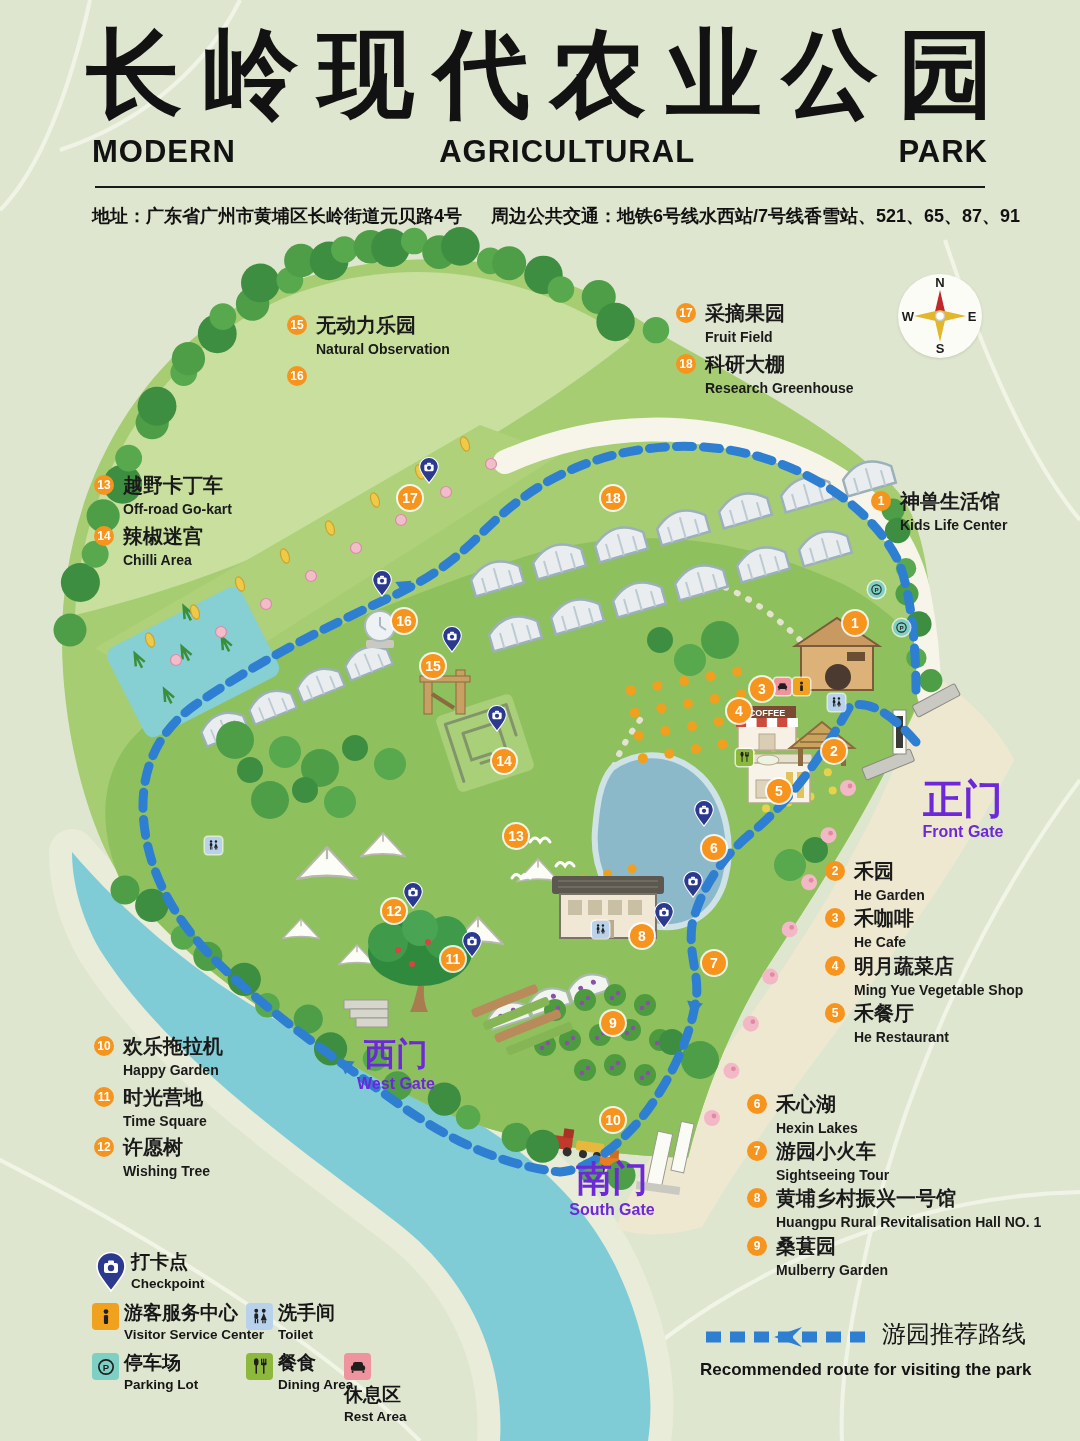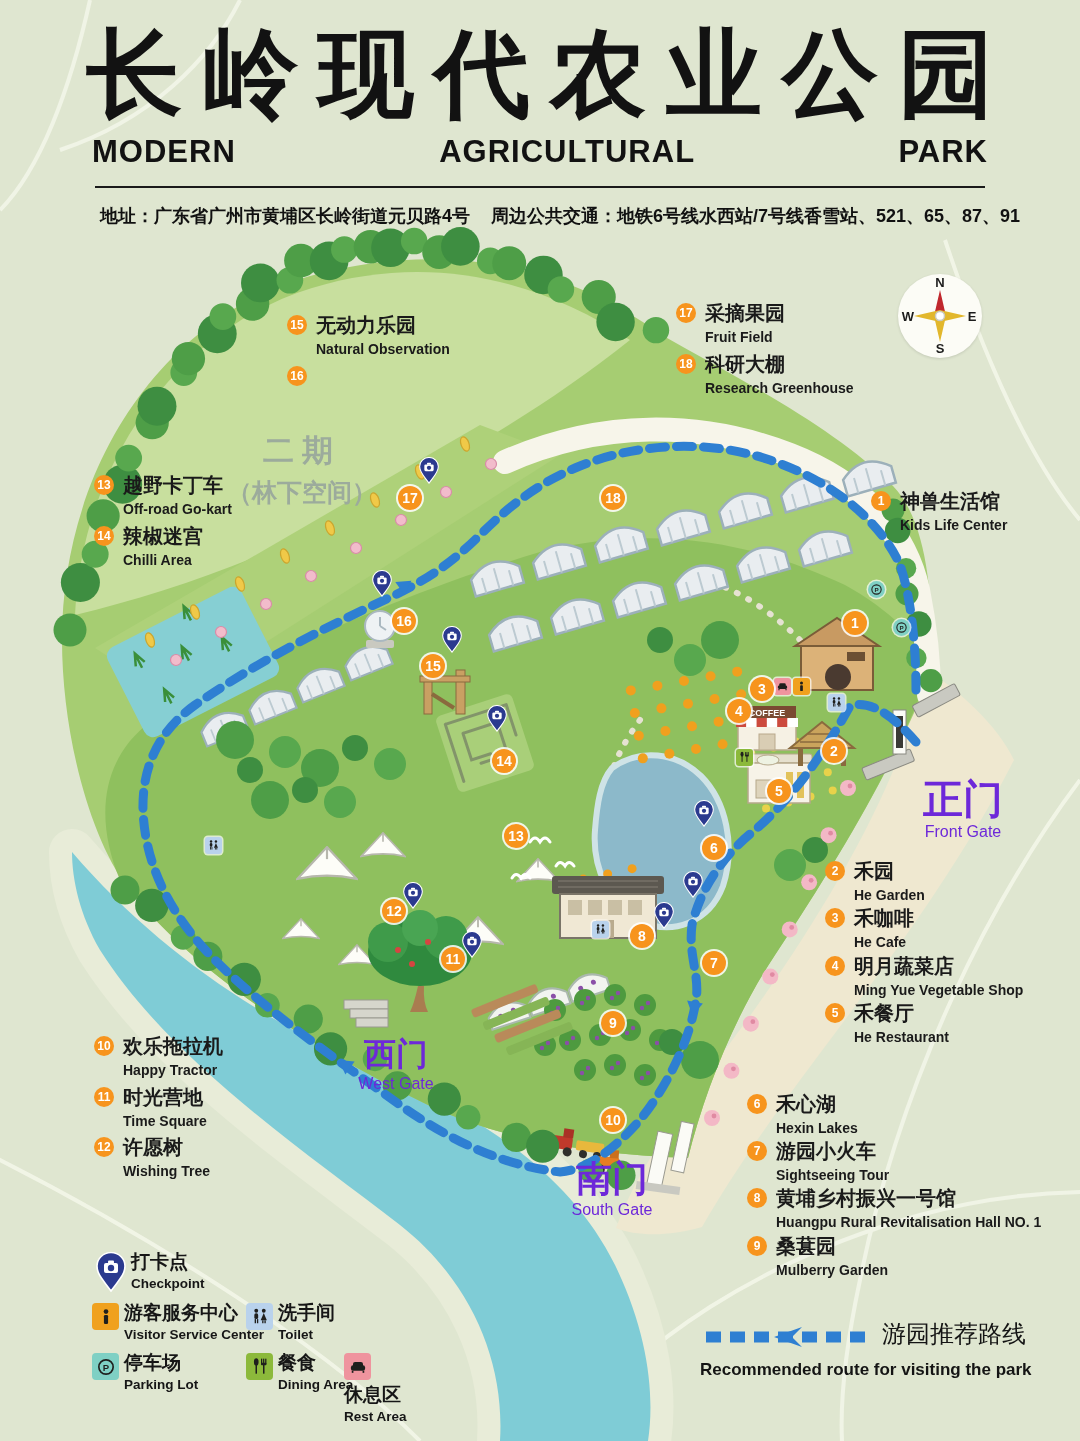--- a/index.html
+++ b/index.html
@@ -6,38 +6,38 @@
   #stage{position:relative;width:1080px;height:1441px;background:#dfe6d0;overflow:hidden;
          font-family:"Liberation Sans","DejaVu Sans",sans-serif;color:#161616;}
   #map-art{position:absolute;left:0;top:0;width:1080px;height:1441px;}
   
   .title-zh{position:absolute;left:86px;right:86px;top:26px;display:flex;justify-content:space-between;
             font-size:96px;font-weight:900;line-height:1;color:#121212;}
   .title-en{position:absolute;left:92px;right:92px;top:134px;display:flex;justify-content:space-between;
             font-size:31px;font-weight:800;letter-spacing:1px;color:#121212;}
   .divider{position:absolute;left:95px;right:95px;top:186px;height:2px;background:#1a1a1a;}
   .info-row{position:absolute;left:92px;right:60px;top:204px;display:flex;justify-content:space-between;
-            font-size:18px;font-weight:700;color:#111;margin-left:8px;}
+            font-size:18px;font-weight:700;color:#111;}
   
   .poi-label{position:absolute;display:flex;gap:9px;align-items:flex-start;white-space:nowrap;}
   .poi-num{flex:0 0 auto;width:20px;height:20px;border-radius:50%;background:var(--accent,#f7941d);
            color:#fff;font-size:12px;font-weight:800;display:flex;align-items:center;justify-content:center;}
   .poi-zh{font-size:20px;font-weight:800;line-height:1.05;color:#1a1a1a;}
   .poi-en{font-size:14px;font-weight:700;margin-top:5px;color:#1a1a1a;}
   .map-marker{position:absolute;width:24px;height:24px;border-radius:50%;background:var(--accent,#f7941d);
               color:#fff;font-size:14px;font-weight:800;display:flex;align-items:center;justify-content:center;
               transform:translate(-50%,-50%);box-shadow:0 0 0 2px rgba(255,255,255,.85);}
   .pin{position:absolute;}
   .mini-icon{position:absolute;width:17px;height:17px;border-radius:3px;display:flex;align-items:center;
              justify-content:center;box-shadow:0 0 0 1.5px rgba(255,255,255,.7);}
   .mini-icon.round{border-radius:50%;}
   
   .gate{position:absolute;transform:translateX(-50%);text-align:center;color:#6d28d9;}
   .gate .zh{font-weight:900;line-height:1.05;}
-  .gate .en{font-weight:400;font-size:16px;margin-top:3px;}
+  .gate .en{font-weight:700;font-size:16px;margin-top:3px;}
   #phase2{position:absolute;left:302px;top:430px;transform:translateX(-50%);text-align:center;
           color:#9cab9c;font-weight:800;}
   #phase2 .l1{font-size:31px;letter-spacing:8px;}
   #phase2 .l2{font-size:25px;margin-top:4px;}
   
   #compass{position:absolute;left:898px;top:274px;width:84px;height:84px;border-radius:50%;
            background:#fcfcf6;box-shadow:0 1px 3px rgba(0,0,0,.12);}
   
   .leg-item{position:absolute;display:flex;gap:5px;align-items:flex-start;white-space:nowrap;}
   .leg-sq{flex:0 0 auto;width:27px;height:27px;border-radius:4px;display:flex;align-items:center;justify-content:center;}
@@ -516,24 +516,20 @@
       <polygon points="16,42 42,36 42,48" fill="#e2b72c"></polygon>
       <polygon points="68,42 42,36 42,48" fill="#e2b72c"></polygon>
       <circle cx="42" cy="42" r="4.5" fill="#fff" stroke="#c9c9c0" stroke-width="1.5"></circle>
       <text x="42" y="13" text-anchor="middle" font-size="13" font-weight="bold" fill="#1c1c1c">N</text>
       <text x="10" y="46.5" text-anchor="middle" font-size="13" font-weight="bold" fill="#1c1c1c">W</text>
       <text x="74" y="46.5" text-anchor="middle" font-size="13" font-weight="bold" fill="#1c1c1c">E</text>
       <text x="42" y="79" text-anchor="middle" font-size="13" font-weight="bold" fill="#1c1c1c">S</text>
     </svg>
   </div>
 
-  <div id="phase2">
-    <div class="l1">二期</div>
-    <div class="l2">（林下空间）</div>
-  </div>
 
   <div class="gate" style="left:963px;top:778px">
     <div class="zh" style="font-size:40px">正门</div>
     <div class="en">Front Gate</div>
   </div>
   <div class="gate" style="left:396px;top:1038px">
     <div class="zh" style="font-size:32px">西门</div>
     <div class="en">West Gate</div>
   </div>
   <div class="gate" style="left:612px;top:1160px">
@@ -753,21 +749,21 @@
         <div class="poi-num">9</div>
         <div>
           <div class="poi-zh">桑葚园</div>
           <div class="poi-en">Mulberry Garden</div>
         </div>
       </div>
       <div class="poi-label" style="left: 94px; top: 1036px;">
         <div class="poi-num">10</div>
         <div>
           <div class="poi-zh">欢乐拖拉机</div>
-          <div class="poi-en">Happy Tractor</div>
+          <div class="poi-en">Happy Garden</div>
         </div>
       </div>
       <div class="poi-label" style="left: 94px; top: 1087px;">
         <div class="poi-num">11</div>
         <div>
           <div class="poi-zh">时光营地</div>
           <div class="poi-en">Time Square</div>
         </div>
       </div>
       <div class="poi-label" style="left: 94px; top: 1137px;">

